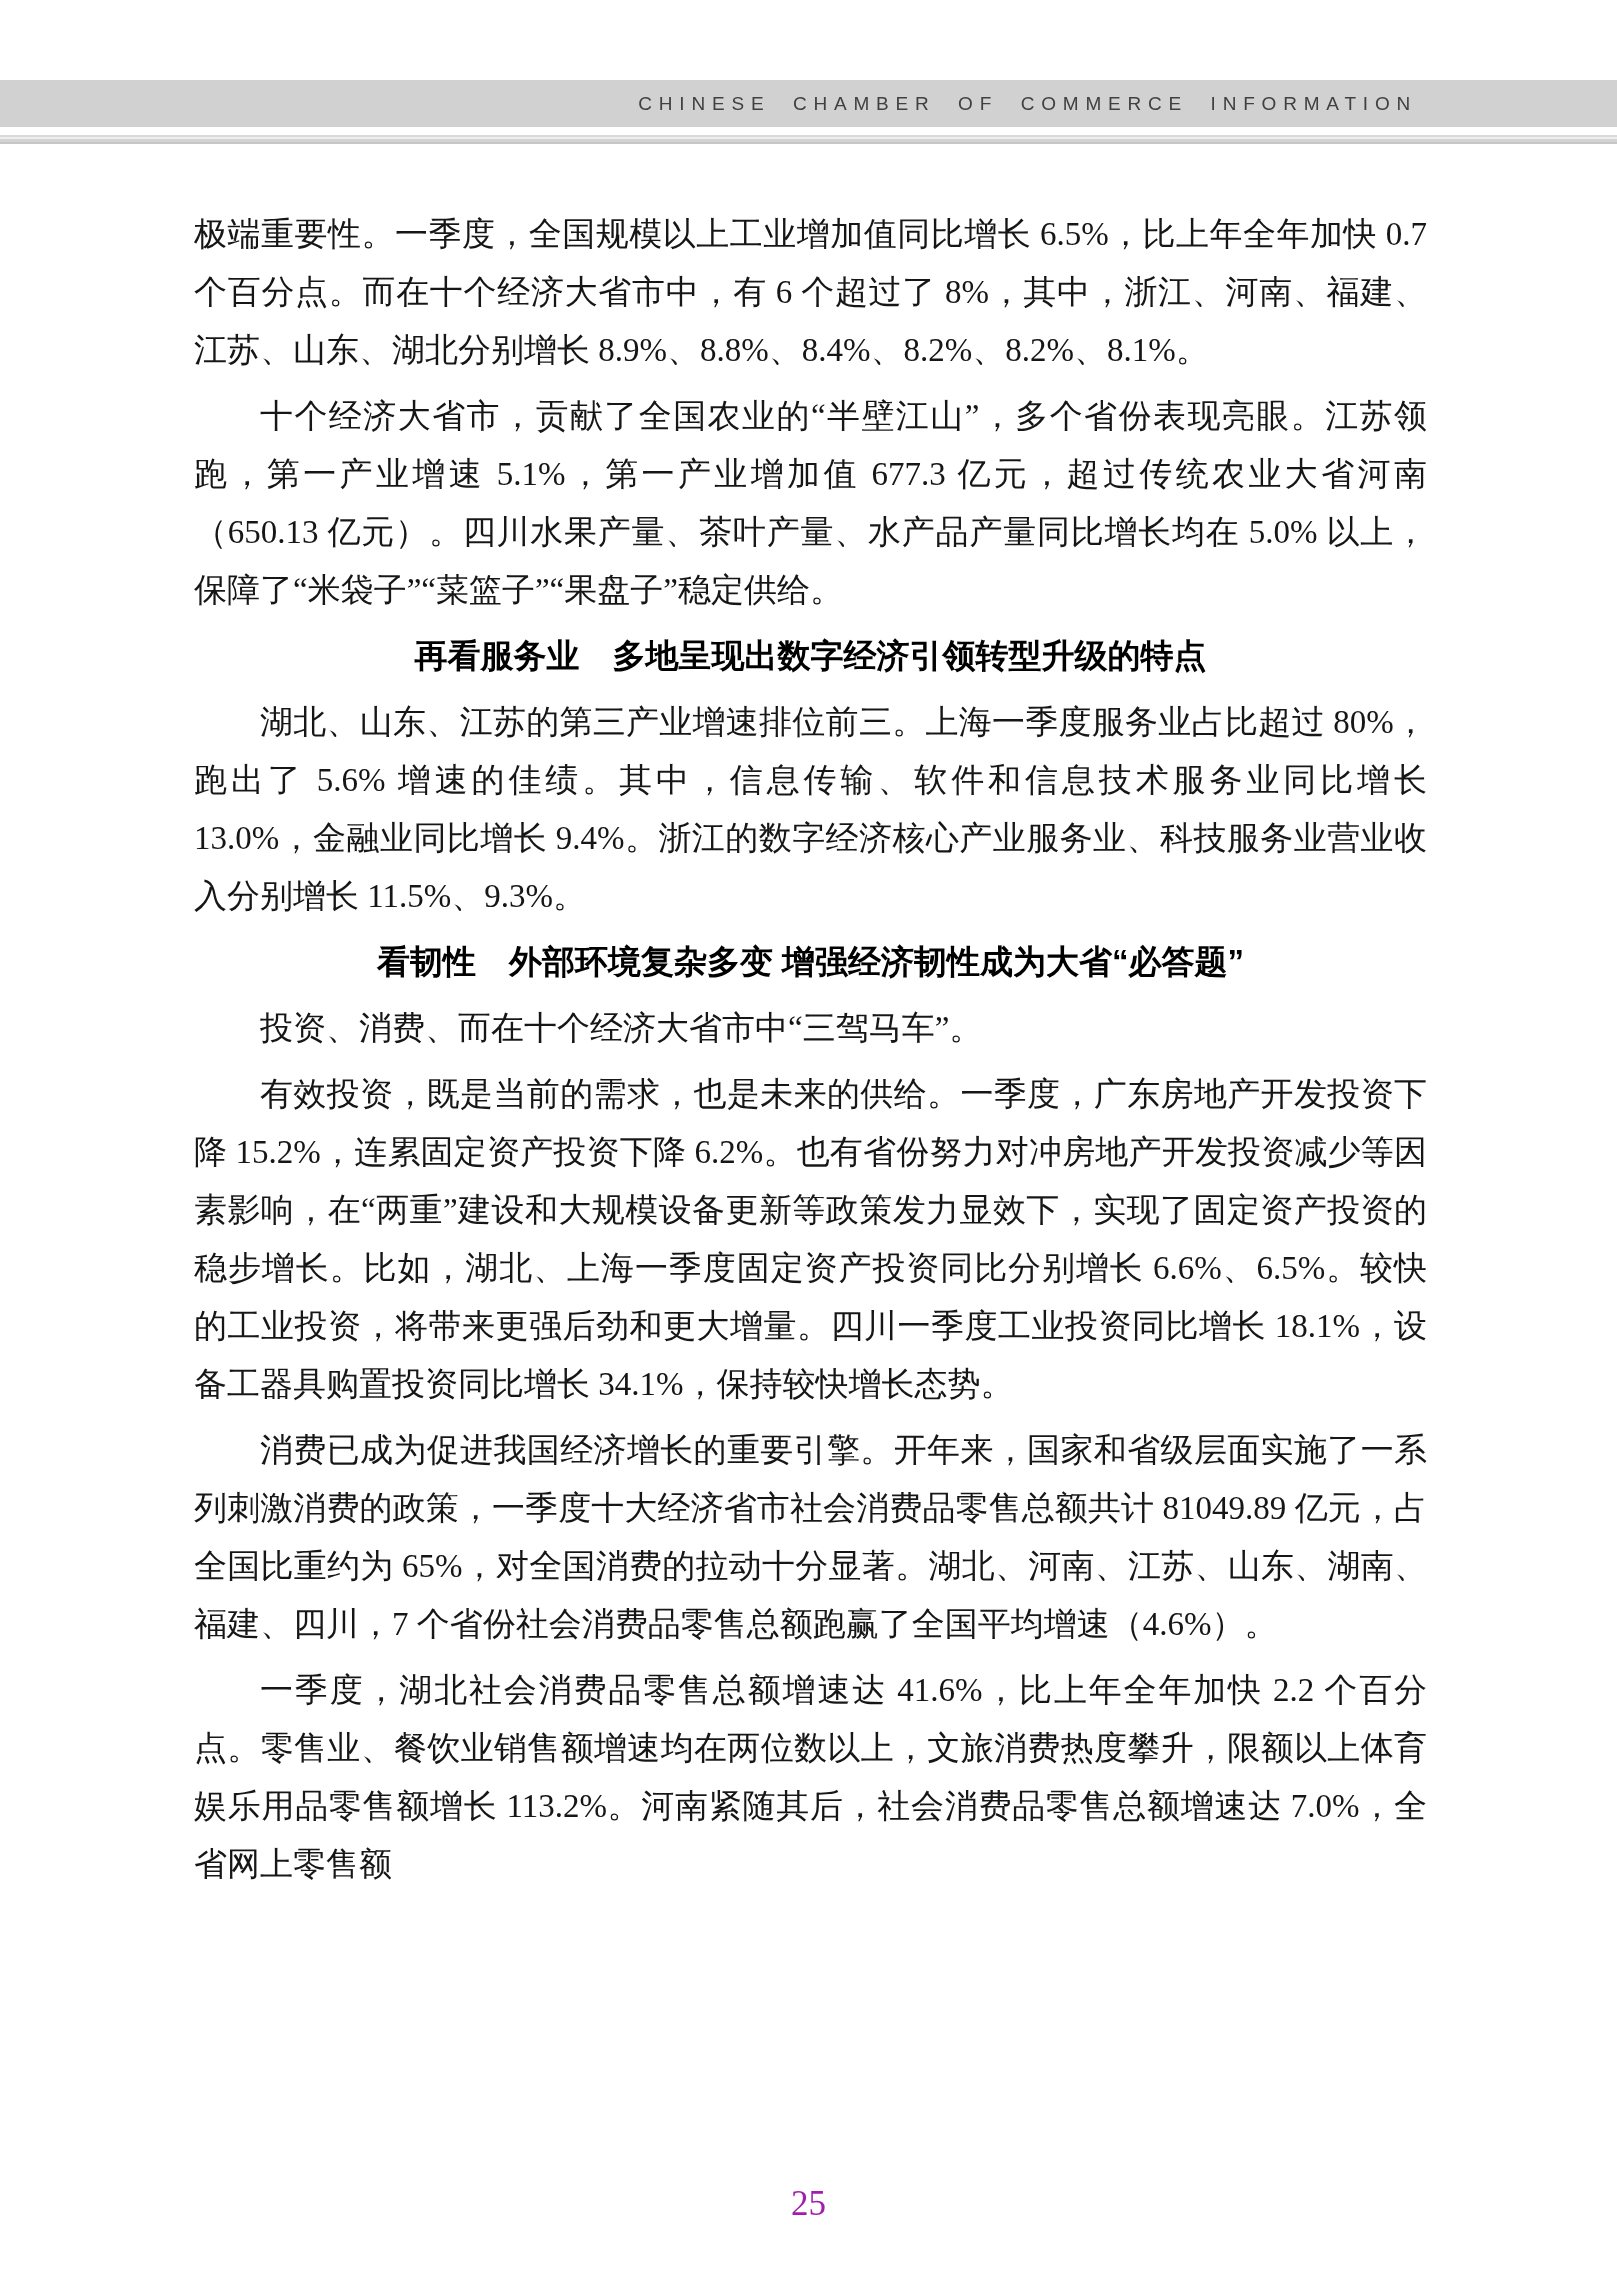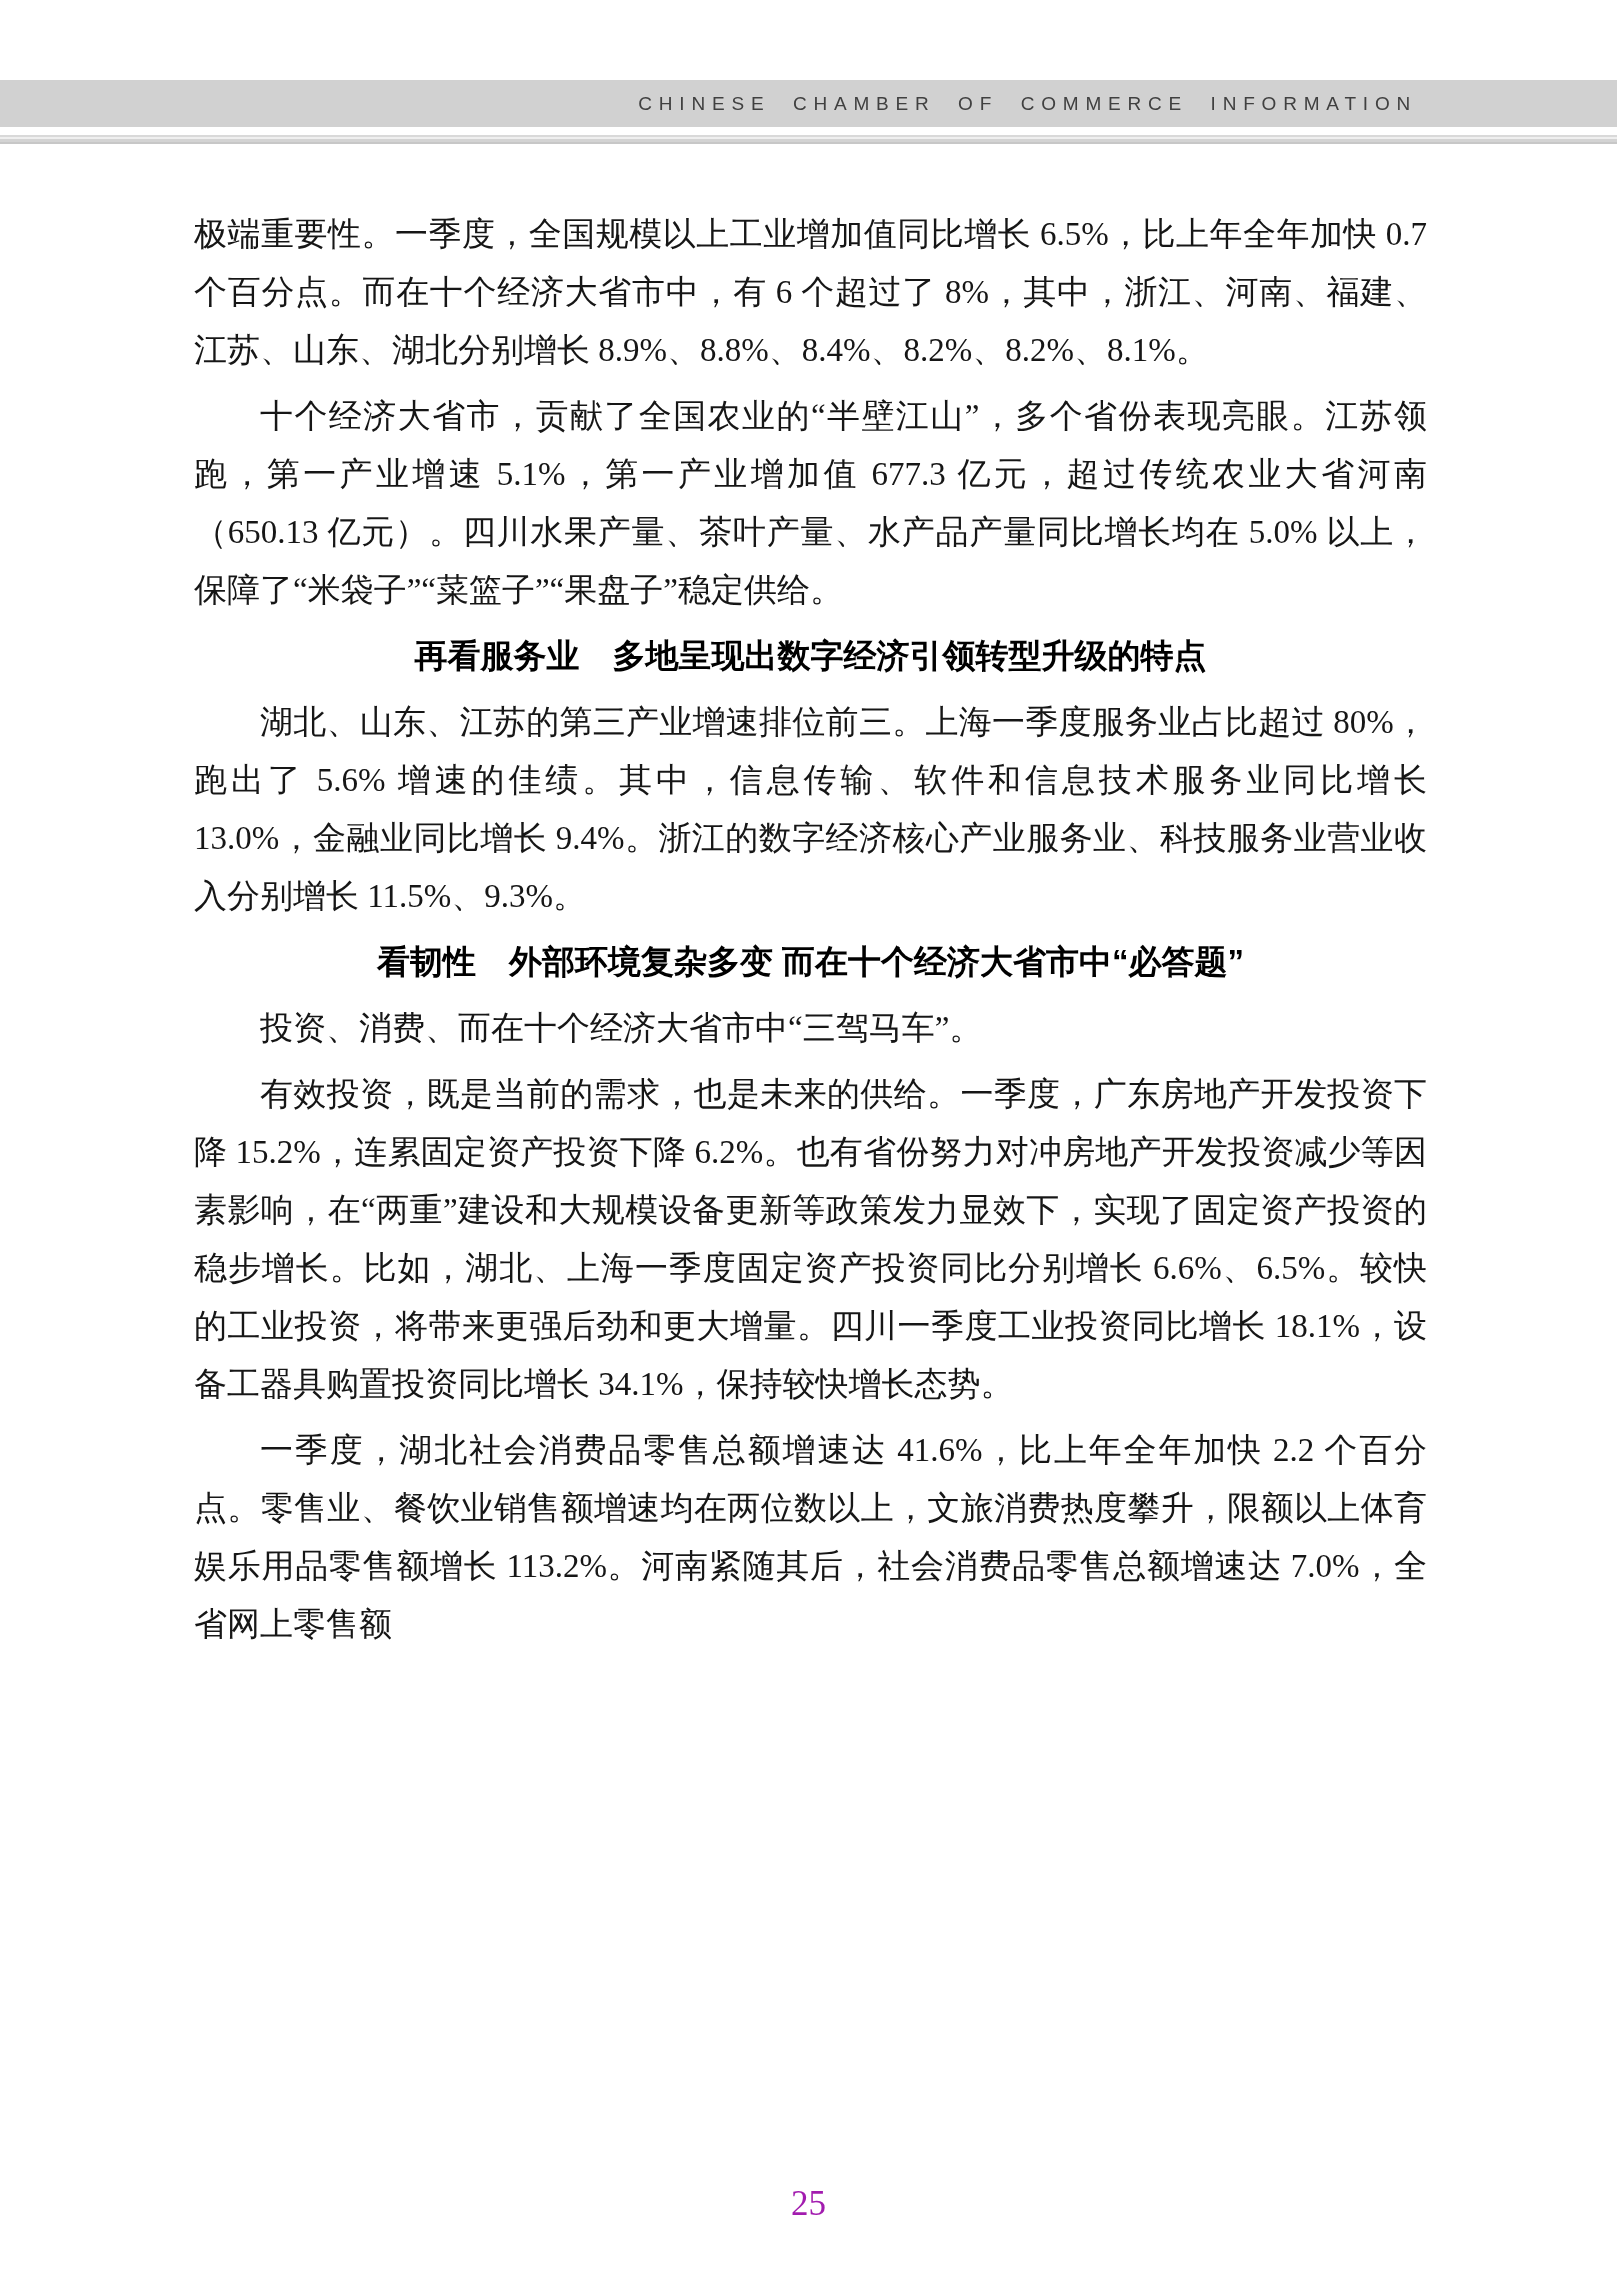--- a/index.html
+++ b/index.html
@@ -95,23 +95,24 @@
     <span class="header-title">CHINESE CHAMBER OF COMMERCE INFORMATION</span>
   </div>
 
   <div class="header-rule"></div>
 
   <main class="content">
     <p class="para no-indent">极端重要性。一季度，全国规模以上工业增加值同比增长 6.5%，比上年全年加快 0.7 个百分点。而在十个经济大省市中，有 6 个超过了 8%，其中，浙江、河南、福建、江苏、山东、湖北分别增长 8.9%、8.8%、8.4%、8.2%、8.2%、8.1%。</p>
     <p class="para">十个经济大省市，贡献了全国农业的“半壁江山”，多个省份表现亮眼。江苏领跑，第一产业增速 5.1%，第一产业增加值 677.3 亿元，超过传统农业大省河南（650.13 亿元）。四川水果产量、茶叶产量、水产品产量同比增长均在 5.0% 以上，保障了“米袋子”“菜篮子”“果盘子”稳定供给。</p>
     <h2 class="heading">再看服务业　多地呈现出数字经济引领转型升级的特点</h2>
     <p class="para">湖北、山东、江苏的第三产业增速排位前三。上海一季度服务业占比超过 80%，跑出了 5.6% 增速的佳绩。其中，信息传输、软件和信息技术服务业同比增长 13.0%，金融业同比增长 9.4%。浙江的数字经济核心产业服务业、科技服务业营业收入分别增长 11.5%、9.3%。</p>
-    <h2 class="heading">看韧性　外部环境复杂多变 而在十个经济大省市中“必答题”</h2>
+    <h2 class="heading">看韧性　外部环境复杂多变 增强经济韧性成为大省“必答题”</h2>
     <p class="para">投资、消费、而在十个经济大省市中“三驾马车”。</p>
     <p class="para">有效投资，既是当前的需求，也是未来的供给。一季度，广东房地产开发投资下降 15.2%，连累固定资产投资下降 6.2%。也有省份努力对冲房地产开发投资减少等因素影响，在“两重”建设和大规模设备更新等政策发力显效下，实现了固定资产投资的稳步增长。比如，湖北、上海一季度固定资产投资同比分别增长 6.6%、6.5%。较快的工业投资，将带来更强后劲和更大增量。四川一季度工业投资同比增长 18.1%，设备工器具购置投资同比增长 34.1%，保持较快增长态势。</p>
+    <p class="para">消费已成为促进我国经济增长的重要引擎。开年来，国家和省级层面实施了一系列刺激消费的政策，一季度十大经济省市社会消费品零售总额共计 81049.89 亿元，占全国比重约为 65%，对全国消费的拉动十分显著。湖北、河南、江苏、山东、湖南、福建、四川，7 个省份社会消费品零售总额跑赢了全国平均增速（4.6%）。</p>
     <p class="para">一季度，湖北社会消费品零售总额增速达 41.6%，比上年全年加快 2.2 个百分点。零售业、餐饮业销售额增速均在两位数以上，文旅消费热度攀升，限额以上体育娱乐用品零售额增长 113.2%。河南紧随其后，社会消费品零售总额增速达 7.0%，全省网上零售额</p>
   </main>
 
   <div class="footer">
     <span class="page-number">25</span>
   </div>
 
 </div>
 
 

